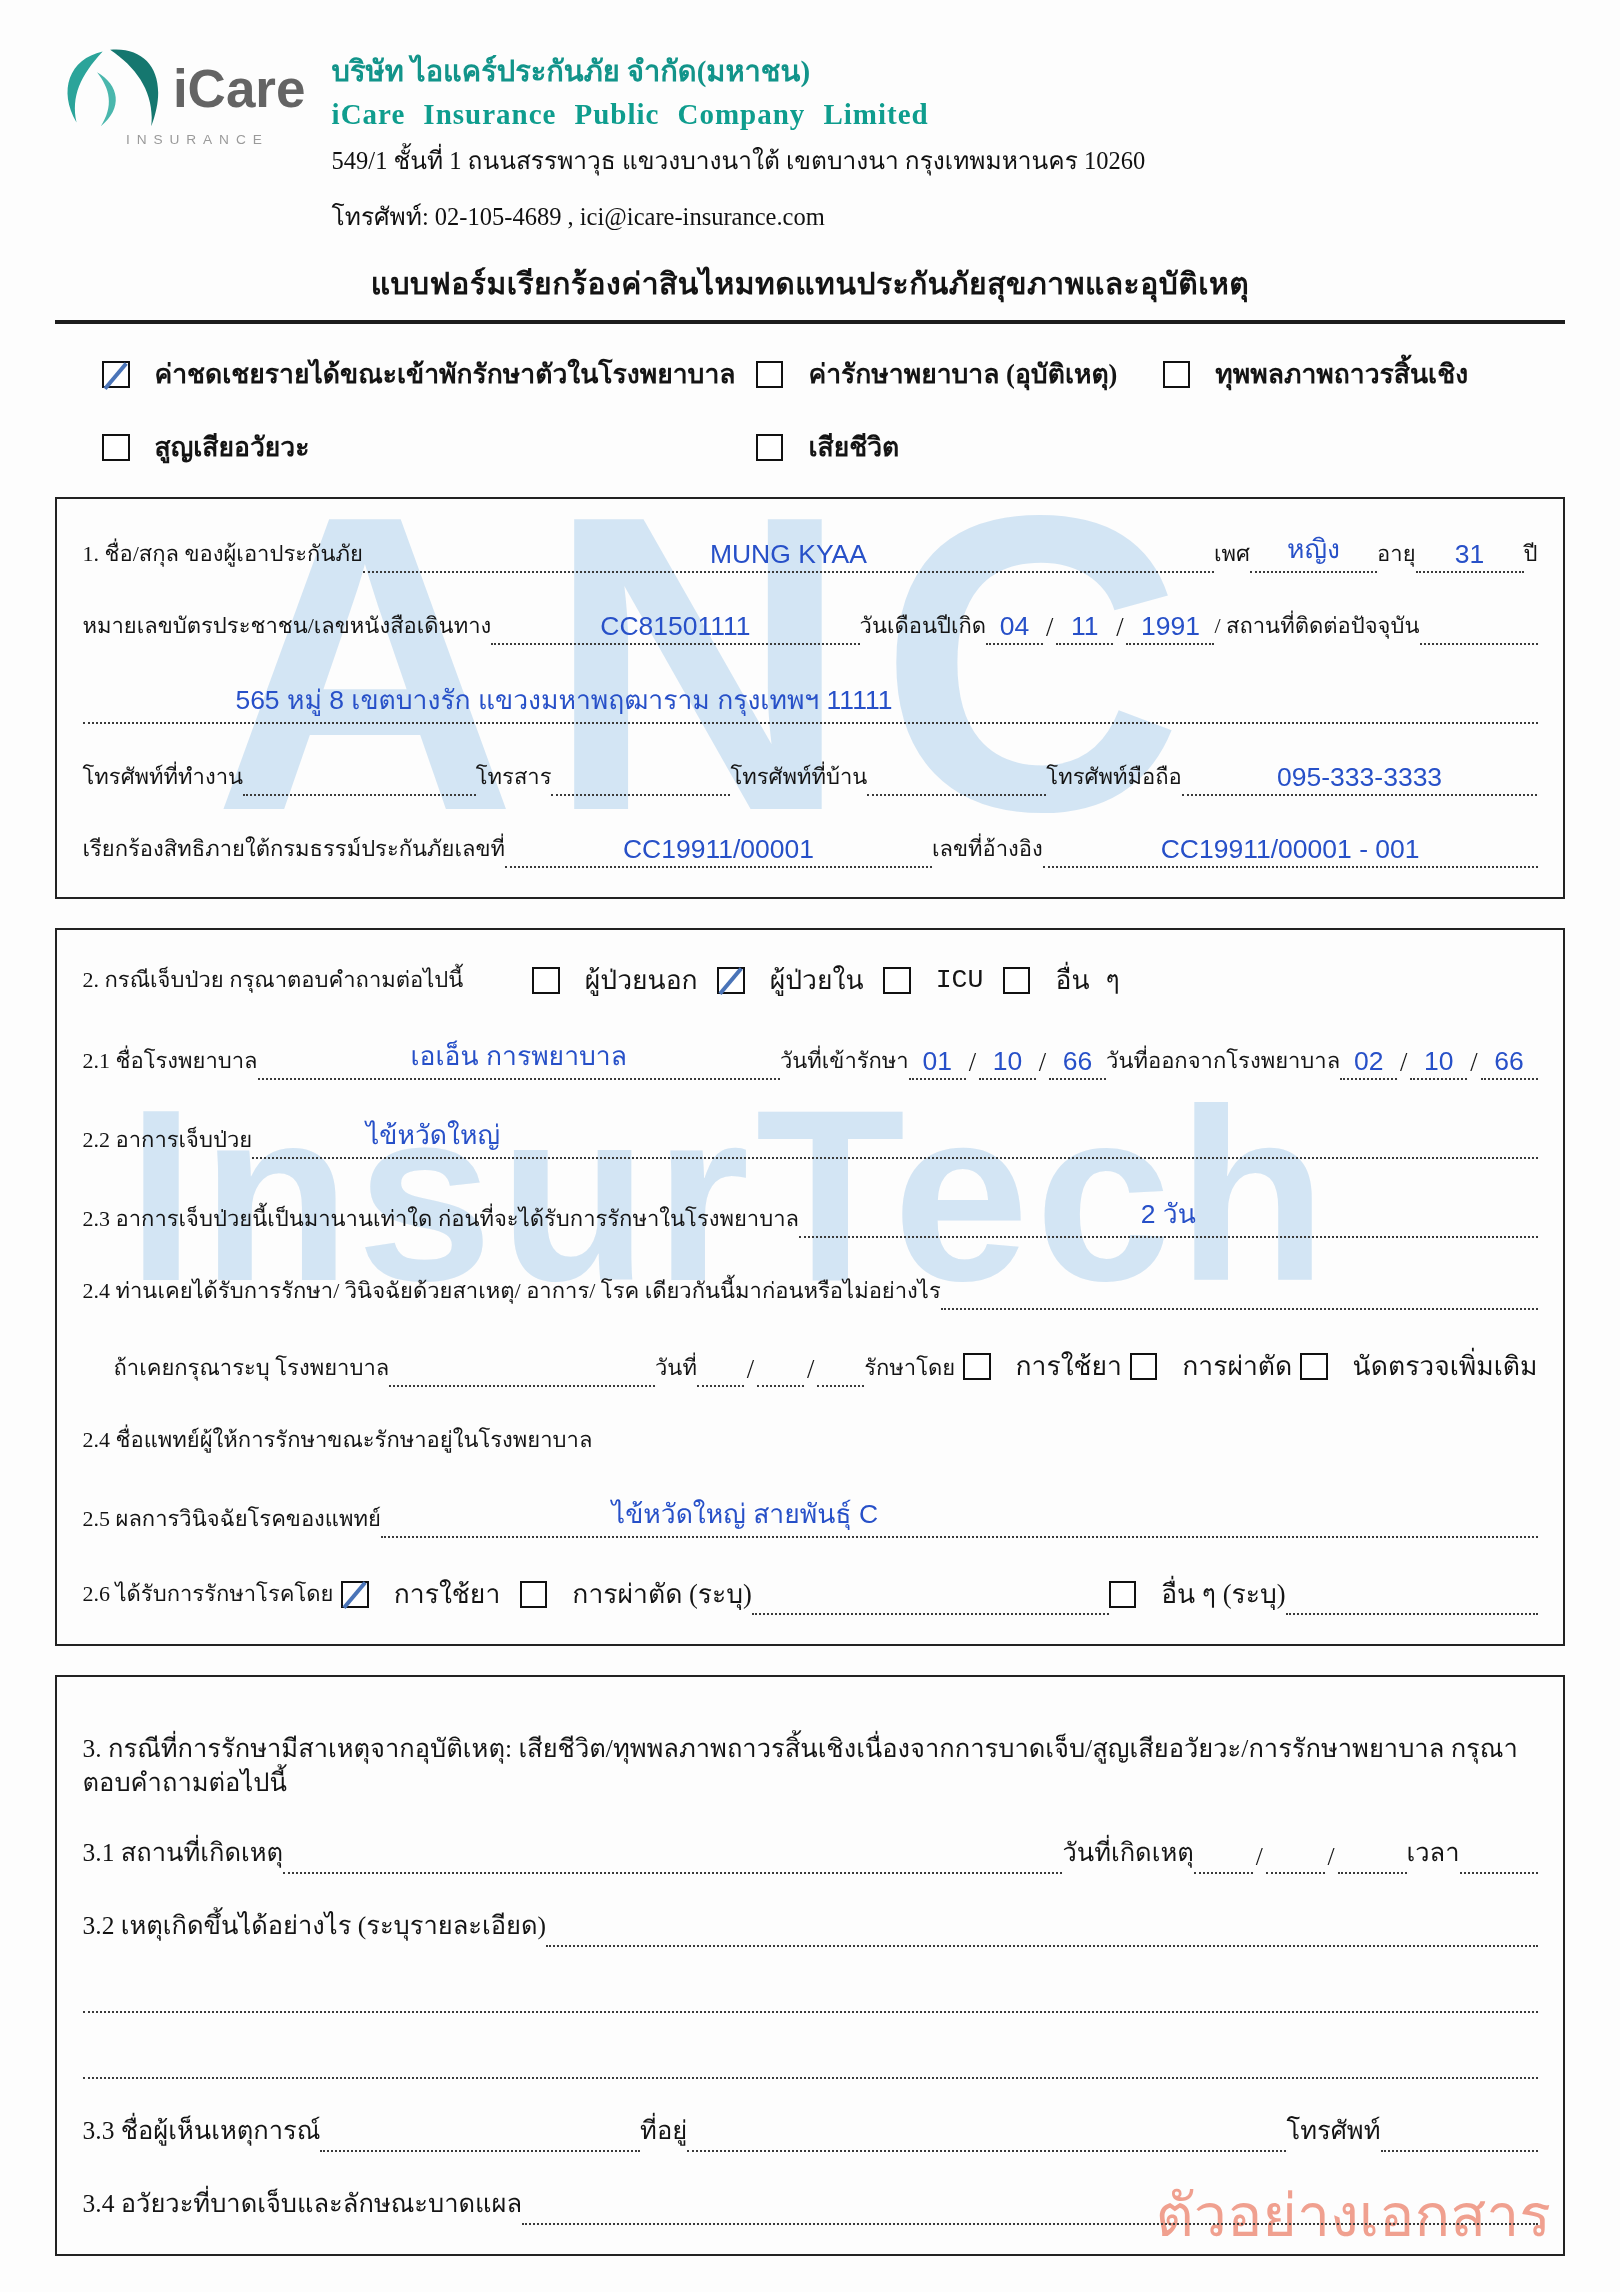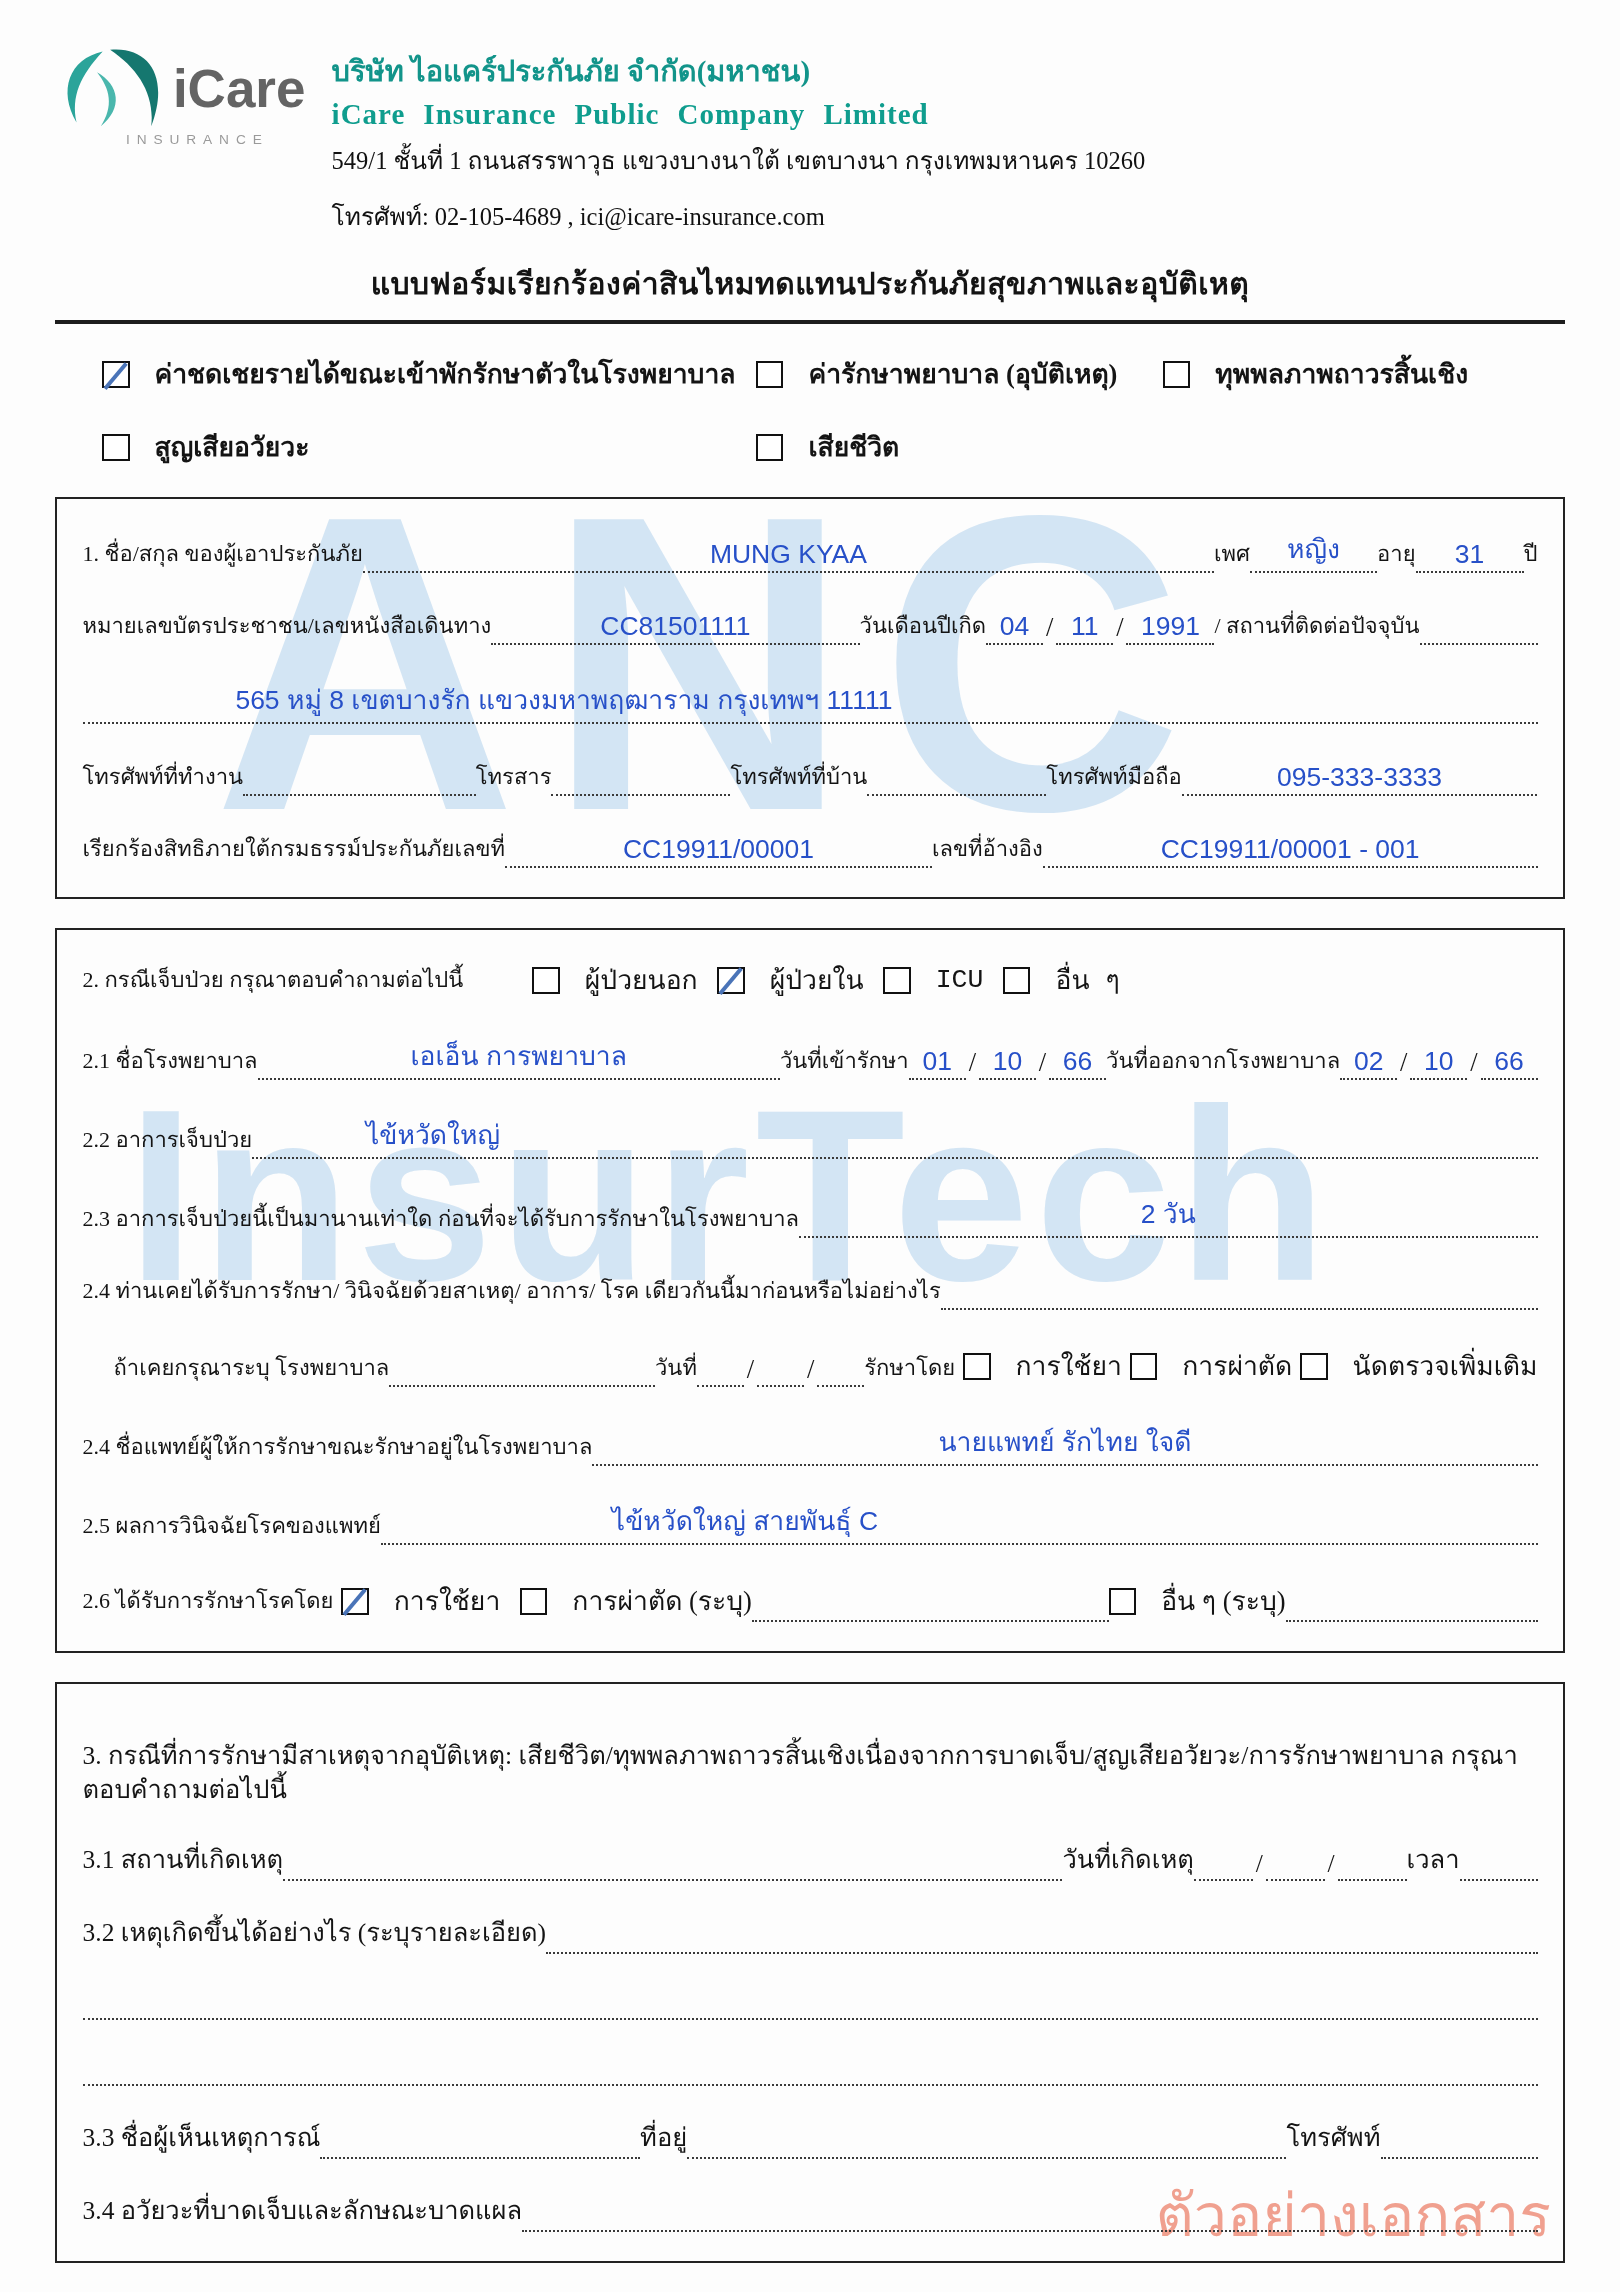--- a/index.html
+++ b/index.html
@@ -280,23 +280,20 @@
           <span class="cbl">การผ่าตัด</span>
         </span>
         <span class="gap8"></span>
         <span class="cbi">
           <span class="cb"></span>
           <span class="cbl">นัดตรวจเพิ่มเติม</span>
         </span>
       </div>
       <div class="row">
         <span class="lbl">2.4 ชื่อแพทย์ผู้ให้การรักษาขณะรักษาอยู่ในโรงพยาบาล</span>
-        <span class="fill">
-            <span class="v">นายแพทย์ รักไทย  ใจดี</span>
-          </span>
       </div>
       <div class="row">
         <span class="lbl">2.5 ผลการวินิจฉัยโรคของแพทย์</span>
         <span class="fill start" style="padding-left:225px">
             <span class="v">ไข้หวัดใหญ่ สายพันธุ์ C</span>
           </span>
       </div>
       <div class="row" style="align-items:center">
         <span class="lbl">2.6 ได้รับการรักษาโรคโดย</span>
         <span class="gap8"></span>

